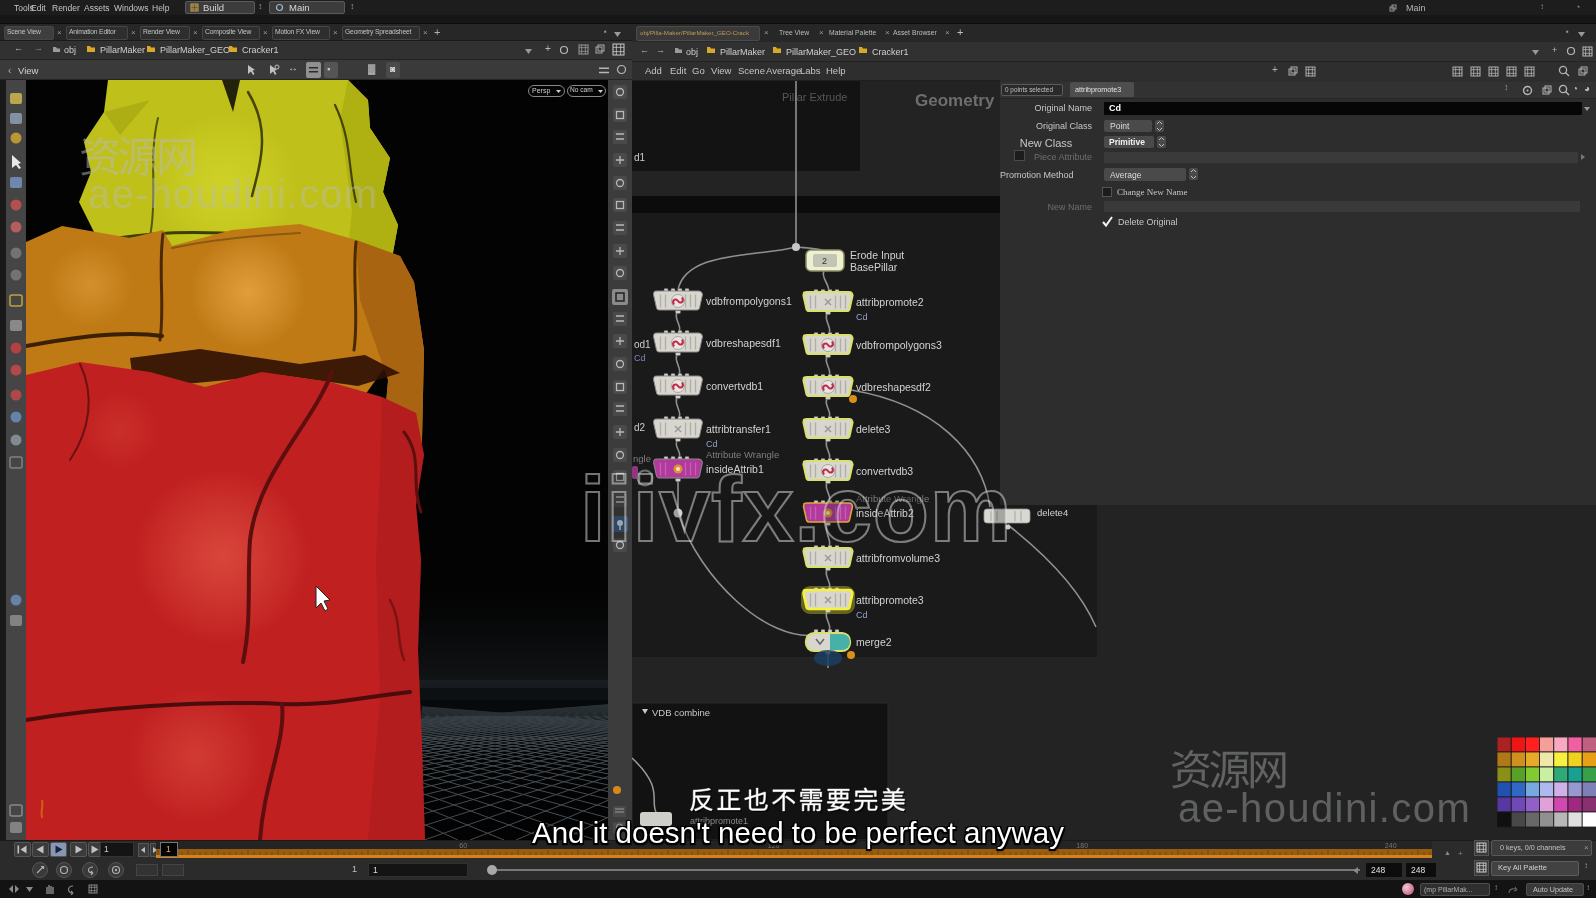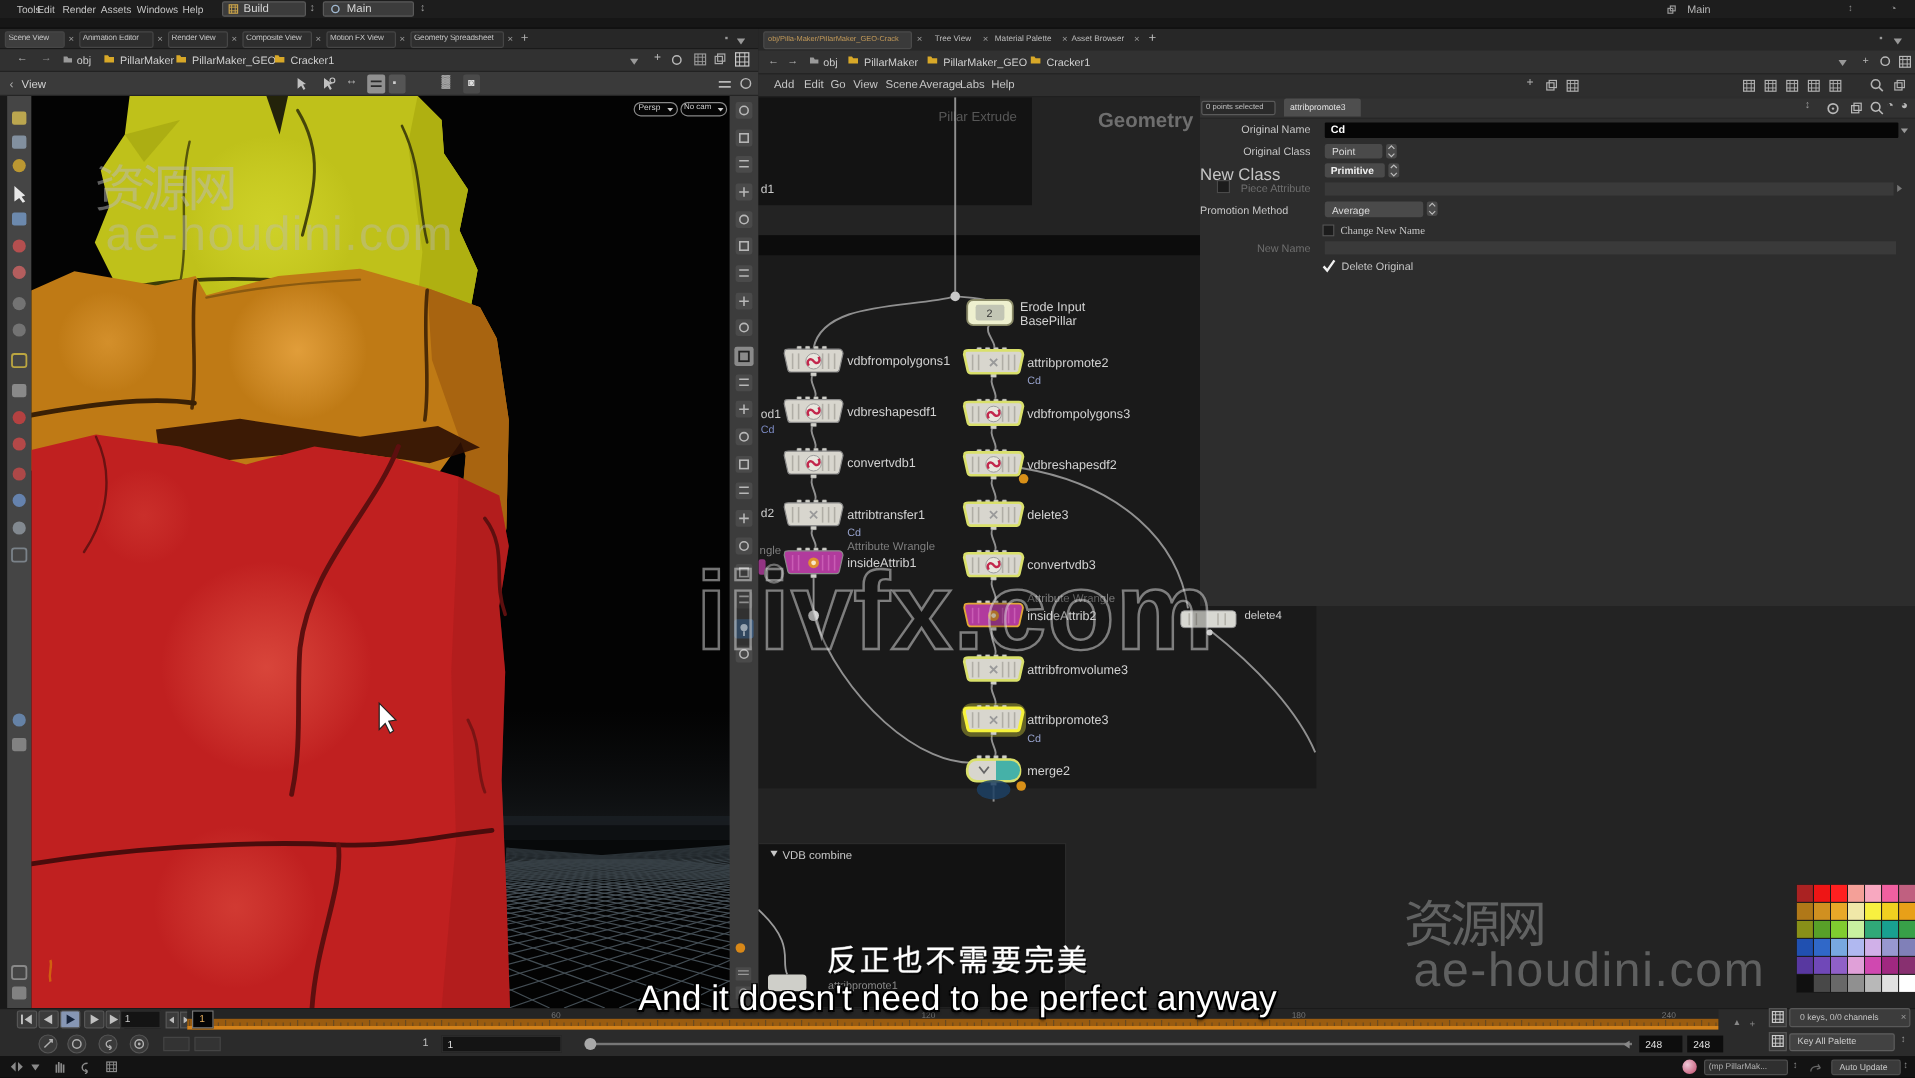--- a/index.html
+++ b/index.html
@@ -727,21 +727,21 @@
 <svg class="abs" style="left:1584px;top:106px" width="6" height="6" viewBox="0 0 6 6">
       <polygon points="0,1 6,1 3,5" fill="#999"></polygon>
     </svg>
 <div class="txt" style="left:1000px;top:122px;width:92px;text-align:right;font-size:9px;color:#c6c6c6;">Original Class</div>
 <div class="abs" style="left:1104px;top:120px;width:48px;height:12px;background:#4a4a4a;border-radius:2px;"></div>
 <div class="txt" style="left:1110px;top:122px;font-size:8.5px;color:#dcdcdc;">Point</div>
 <div class="abs" style="left:1155px;top:120px;width:9px;height:12px;background:#4a4a4a;border-radius:2px;"></div>
 <svg class="abs" style="left:1155px;top:120px" width="9" height="12">
       <path d="M2,4 L4.5,1.5 L7,4 M2,8 L4.5,10.5 L7,8" stroke="#bbb" stroke-width="1" fill="none"></path>
     </svg>
-<div class="txt" style="left:1000px;top:138px;width:92px;text-align:left;font-size:14px;color:#c6c6c6;">New Class</div>
+<div class="txt" style="left:1000px;top:138px;width:92px;text-align:center;font-size:11px;color:#c6c6c6;">New Class</div>
 <div class="abs" style="left:1104px;top:136px;width:50px;height:12px;background:#4a4a4a;border-radius:2px;"></div>
 <div class="txt" style="left:1109px;top:138px;font-size:8.5px;color:#f2f2f2;font-weight:bold;">Primitive</div>
 <div class="abs" style="left:1157px;top:136px;width:9px;height:12px;background:#4a4a4a;border-radius:2px;"></div>
 <svg class="abs" style="left:1157px;top:136px" width="9" height="12">
       <path d="M2,4 L4.5,1.5 L7,4 M2,8 L4.5,10.5 L7,8" stroke="#bbb" stroke-width="1" fill="none"></path>
     </svg>
 <div class="abs" style="left:1014px;top:150px;width:11px;height:11px;background:#1c1c1c;border:1px solid #4a4a4a;"></div>
 <div class="txt" style="left:1000px;top:153px;width:92px;text-align:right;font-size:9px;color:#6e6e6e;">Piece Attribute</div>
 <div class="abs" style="left:1104px;top:152px;width:474px;height:11px;background:#3a3a3a;"></div>
 <svg class="abs" style="left:1580px;top:154px" width="6" height="6" viewBox="0 0 6 6">

